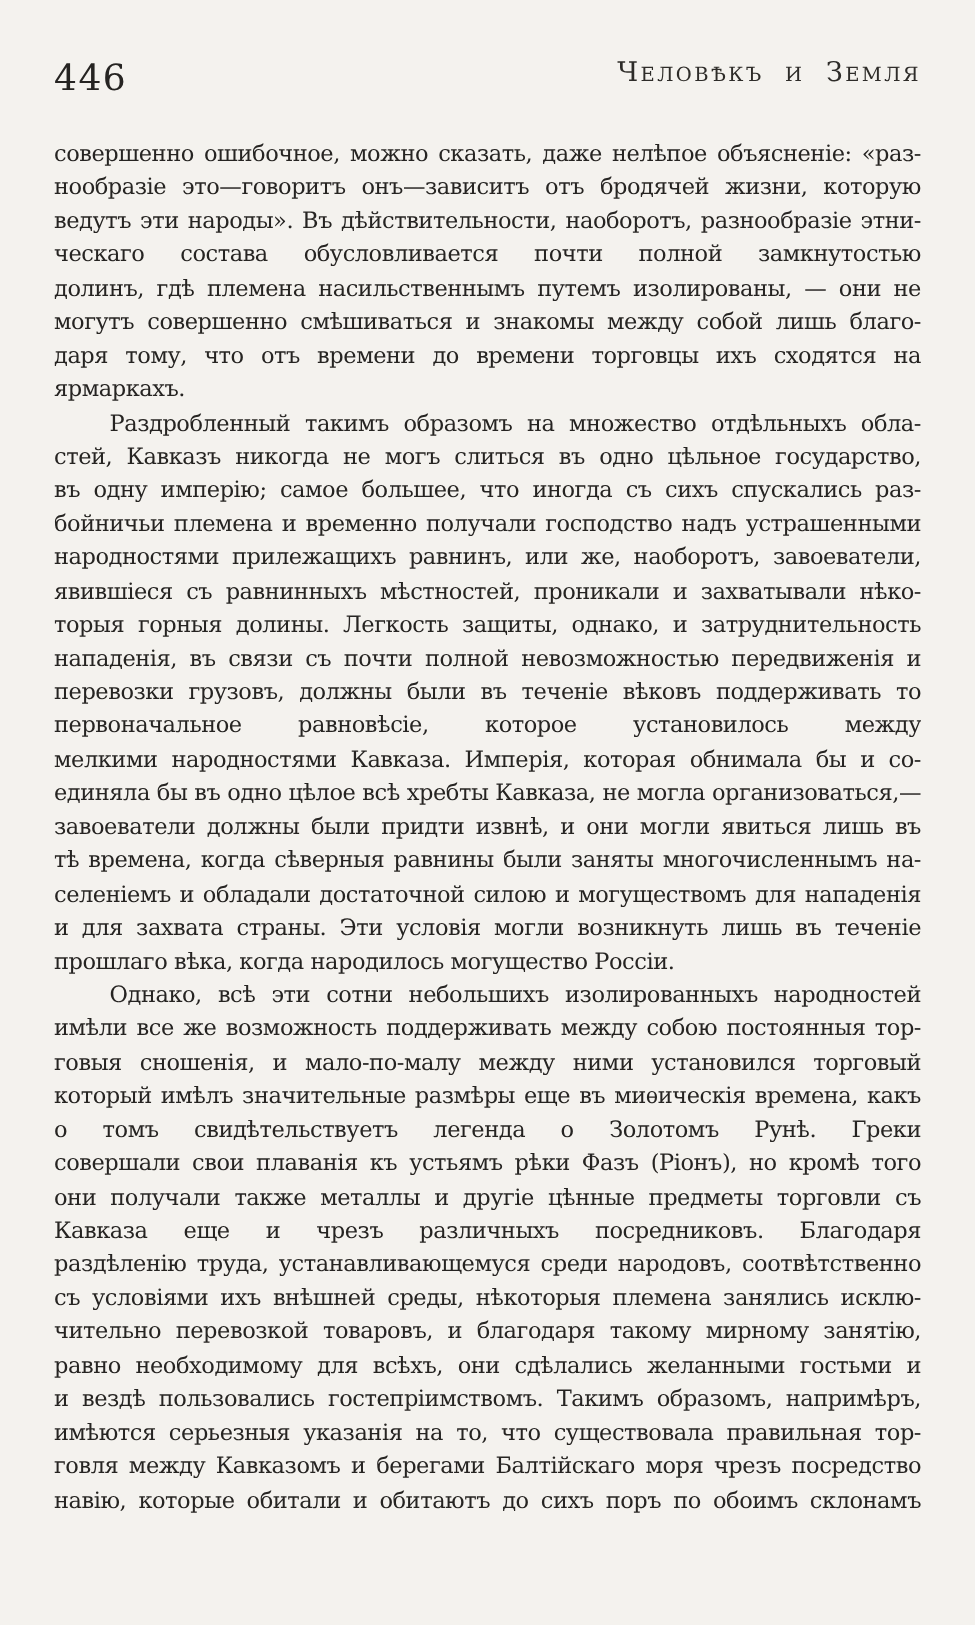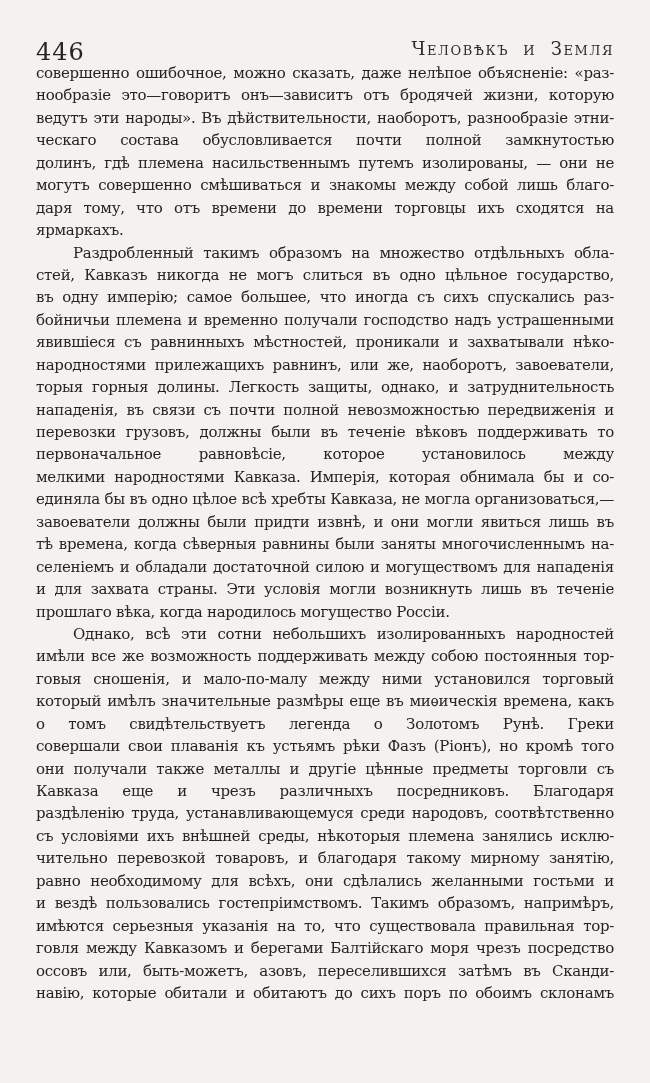--- a/index.html
+++ b/index.html
@@ -36,20 +36,21 @@
   .running-title {
     display: block;
     text-align: right;
     font-variant: small-caps;
     font-size: 18px;
     letter-spacing: 1.6px;
     word-spacing: 7px;
     color: var(--ink-light, #2e2d2b);
   }
   .body-text {
+    margin-top: 29px;
   }
   .paragraph { margin: 0; }
   .line {
     font-size: 15px;
     line-height: 22.45px;
     height: 22.45px;
     overflow: hidden;
     letter-spacing: -0.3px;
     text-align: justify;
     text-align-last: justify;
@@ -79,22 +80,22 @@
         <div class="line">долинъ, гдѣ племена насильственнымъ путемъ изолированы, — они не</div>
         <div class="line">могутъ совершенно смѣшиваться и знакомы между собой лишь благо-</div>
         <div class="line">даря тому, что отъ времени до времени торговцы ихъ сходятся на</div>
         <div class="line last">ярмаркахъ.</div>
       </div>
       <div class="paragraph">
         <div class="line indent">Раздробленный такимъ образомъ на множество отдѣльныхъ обла-</div>
         <div class="line">стей, Кавказъ никогда не могъ слиться въ одно цѣльное государство,</div>
         <div class="line">въ одну имперію; самое большее, что иногда съ сихъ спускались раз-</div>
         <div class="line">бойничьи племена и временно получали господство надъ устрашенными</div>
+        <div class="line">народностями прилежащихъ равнинъ, или же, наоборотъ, завоеватели,</div>
         <div class="line">явившіеся съ равнинныхъ мѣстностей, проникали и захватывали нѣко-</div>
-        <div class="line">народностями прилежащихъ равнинъ, или же, наоборотъ, завоеватели,</div>
         <div class="line">торыя горныя долины. Легкость защиты, однако, и затруднительность</div>
         <div class="line">нападенія, въ связи съ почти полной невозможностью передвиженія и</div>
         <div class="line">перевозки грузовъ, должны были въ теченіе вѣковъ поддерживать то</div>
         <div class="line">первоначальное равновѣсіе, которое установилось между многочисленными</div>
         <div class="line">мелкими народностями Кавказа. Имперія, которая обнимала бы и со-</div>
         <div class="line">единяла бы въ одно цѣлое всѣ хребты Кавказа, не могла организоваться,—</div>
         <div class="line">завоеватели должны были придти извнѣ, и они могли явиться лишь въ</div>
         <div class="line">тѣ времена, когда сѣверныя равнины были заняты многочисленнымъ на-</div>
         <div class="line">селеніемъ и обладали достаточной силою и могуществомъ для нападенія</div>
         <div class="line">и для захвата страны. Эти условія могли возникнуть лишь въ теченіе</div>
@@ -109,17 +110,16 @@
         <div class="line">совершали свои плаванія къ устьямъ рѣки Фазъ (Ріонъ), но кромѣ того</div>
         <div class="line">они получали также металлы и другіе цѣнные предметы торговли съ</div>
         <div class="line">Кавказа еще и чрезъ различныхъ посредниковъ. Благодаря естественному</div>
         <div class="line">раздѣленію труда, устанавливающемуся среди народовъ, соотвѣтственно</div>
         <div class="line">съ условіями ихъ внѣшней среды, нѣкоторыя племена занялись исклю-</div>
         <div class="line">чительно перевозкой товаровъ, и благодаря такому мирному занятію,</div>
         <div class="line">равно необходимому для всѣхъ, они сдѣлались желанными гостьми и всюду</div>
         <div class="line">и вездѣ пользовались гостепріимствомъ. Такимъ образомъ, напримѣръ,</div>
         <div class="line">имѣются серьезныя указанія на то, что существовала правильная тор-</div>
         <div class="line">говля между Кавказомъ и берегами Балтійскаго моря чрезъ посредство</div>
-        <div class="line">оссовъ или, быть-можетъ, азовъ, переселившихся затѣмъ въ Сканди-</div>
         <div class="line">навію, которые обитали и обитаютъ до сихъ поръ по обоимъ склонамъ</div>
       </div>
     </div>
 </div>
 
 </body></html>

